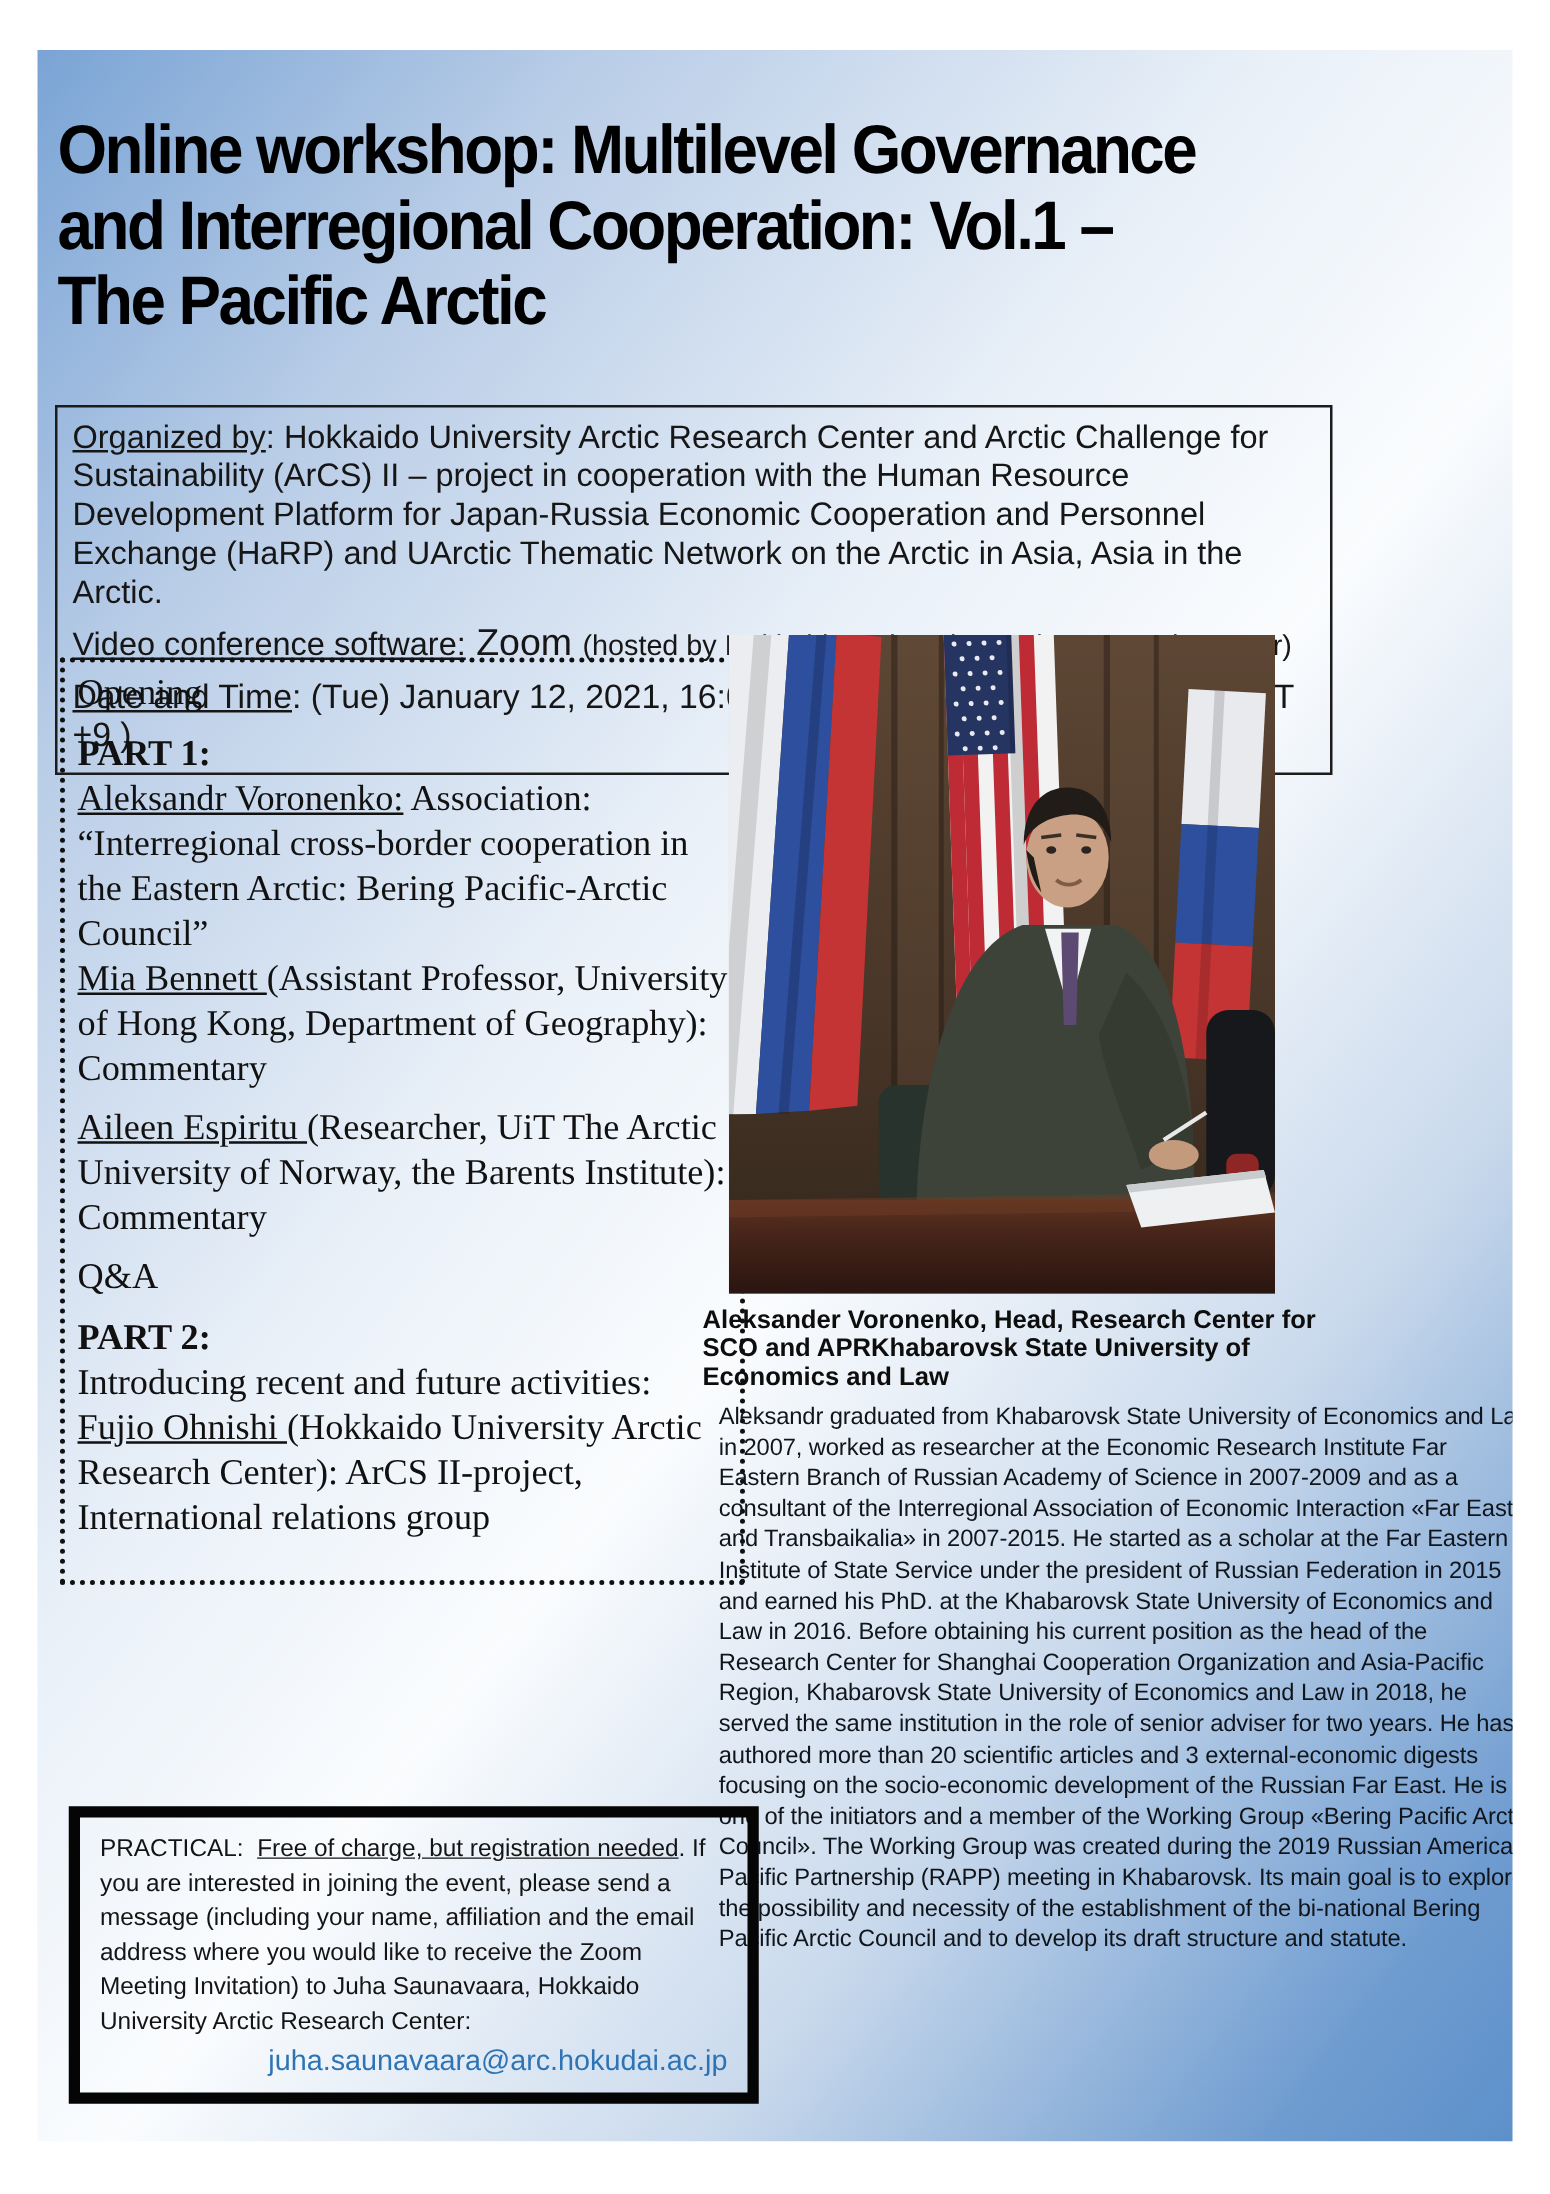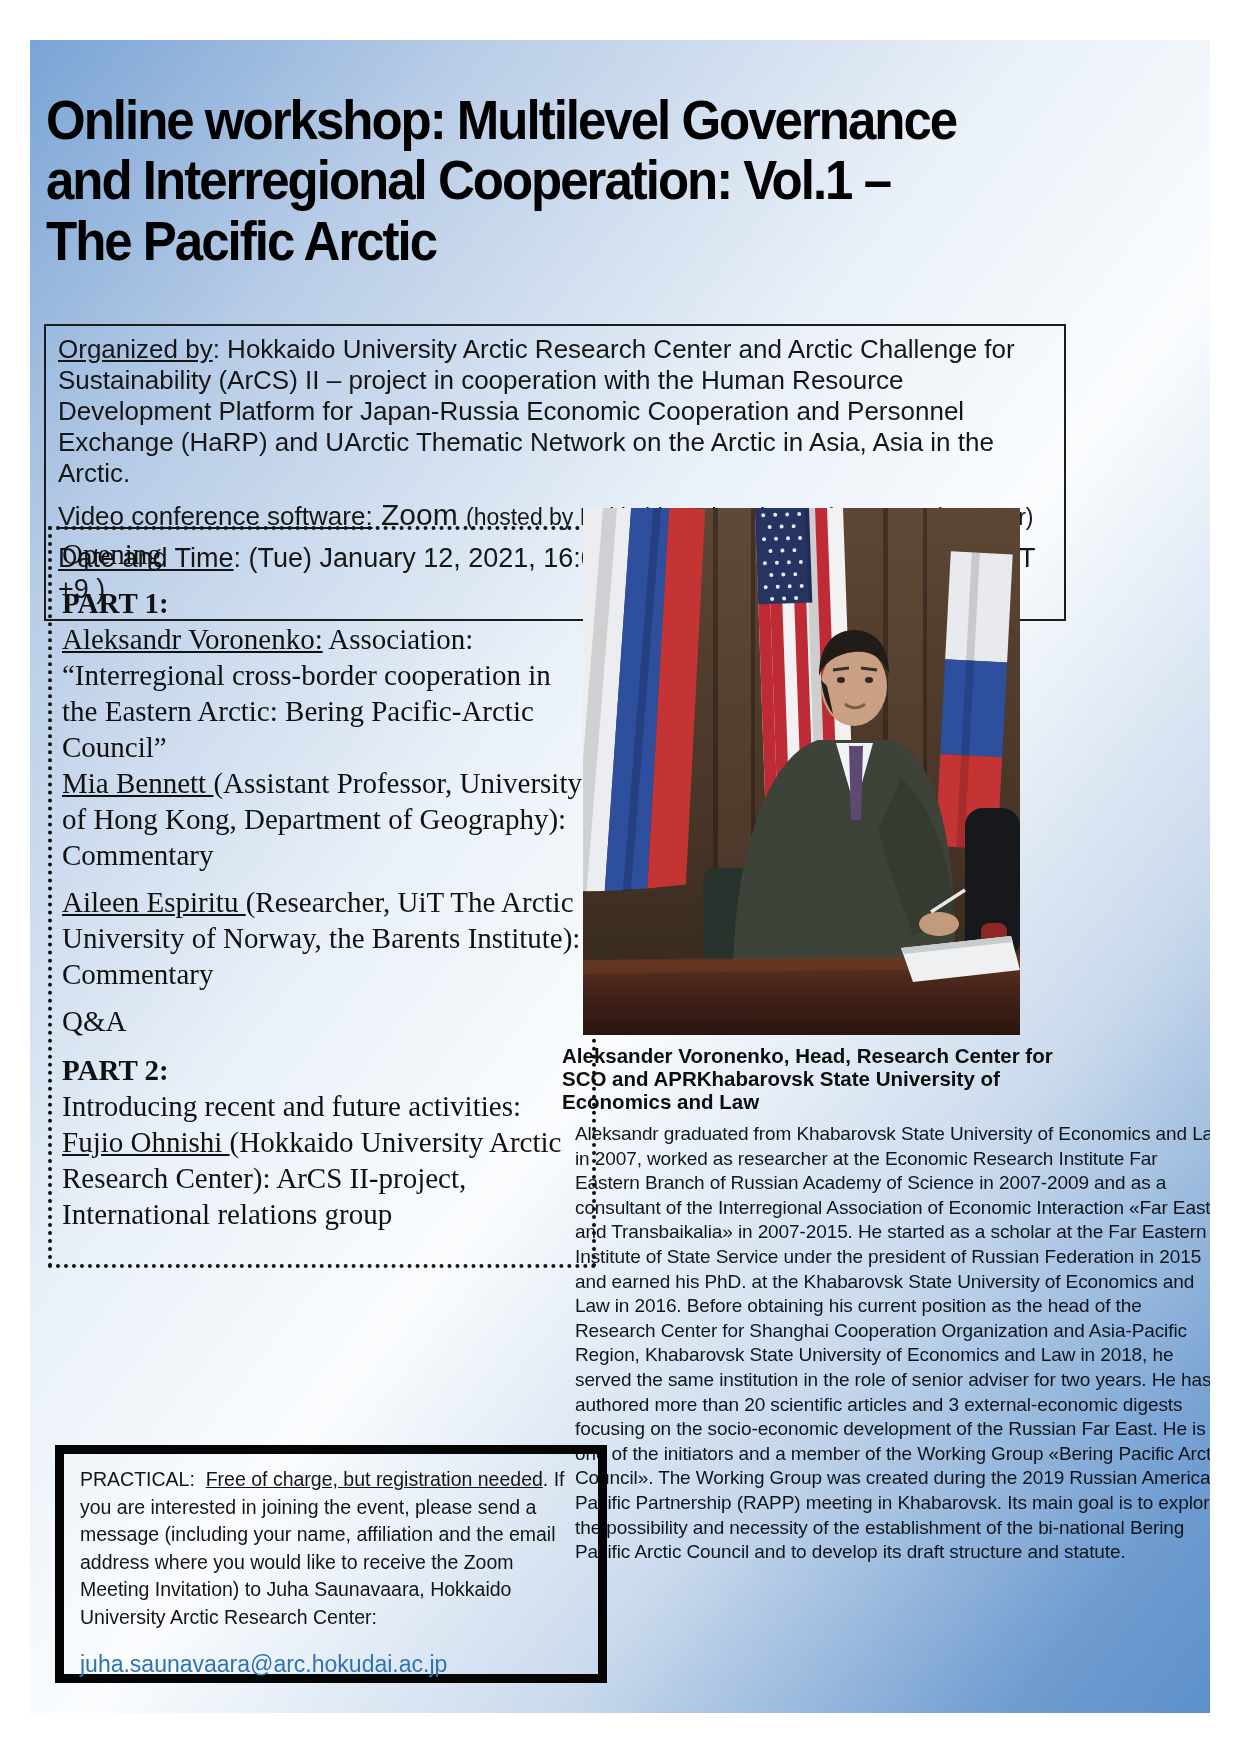--- a/index.html
+++ b/index.html
@@ -39,21 +39,21 @@
   
   .caption{position:absolute;left:532px;top:1004px;width:495px;
            font-weight:bold;font-size:20.5px;line-height:23px;color:#0d0d0d;}
   .bio{position:absolute;left:545px;top:1082px;width:652px;
        font-size:19px;line-height:24.6px;letter-spacing:-0.1px;color:#10151c;}
   
   .practical-box{position:absolute;left:25px;top:1405px;width:552px;height:238px;box-sizing:border-box;
                  border:9px solid #050505;padding:12px 16px;
                  font-size:19.5px;line-height:27.5px;color:#141414;}
   .practical-box p{margin:0;}
-  .email{margin-top:20px;font-size:23px;color:#2e74b5;}
+  .email{margin-top:4px;font-size:23px;color:#2e74b5;text-align:right;}
 </style>
 </head>
 <body>
 
 <div class="page">
   <div class="poster">
 
     <h1 class="title">
       <span class="tl">Online workshop: Multilevel Governance</span>
       <span class="tl">and Interregional Cooperation: Vol.1 –</span>

